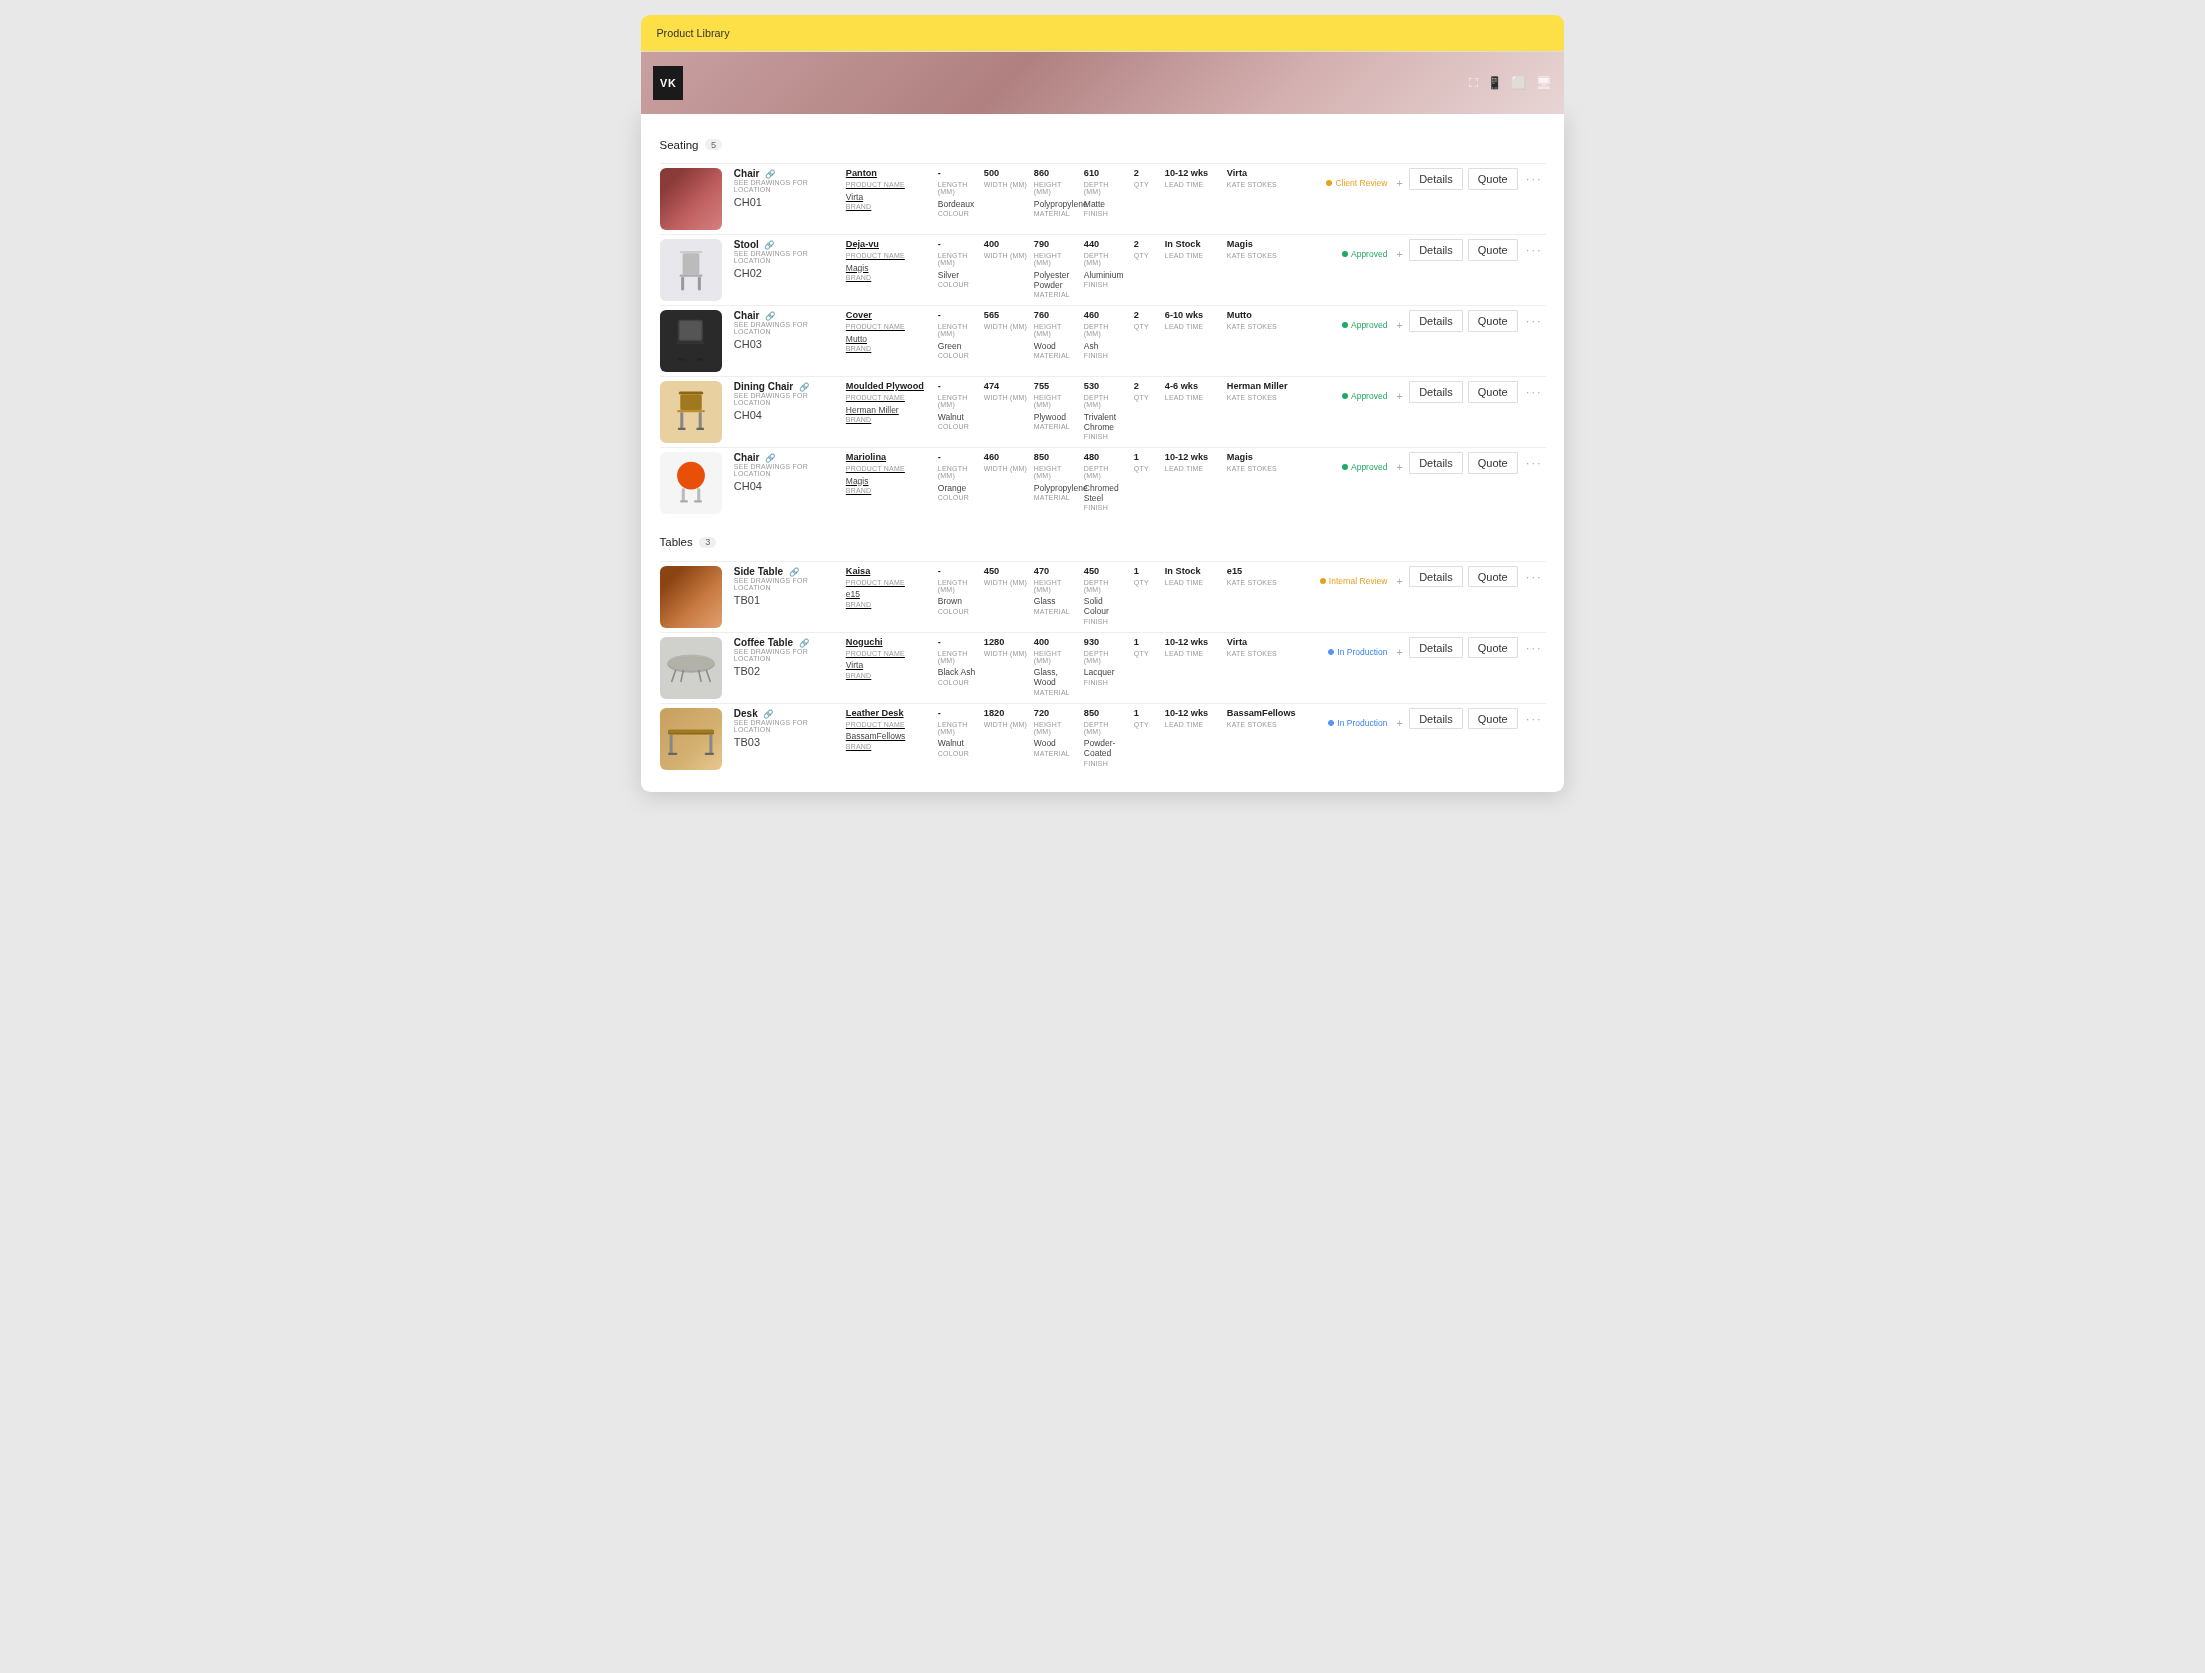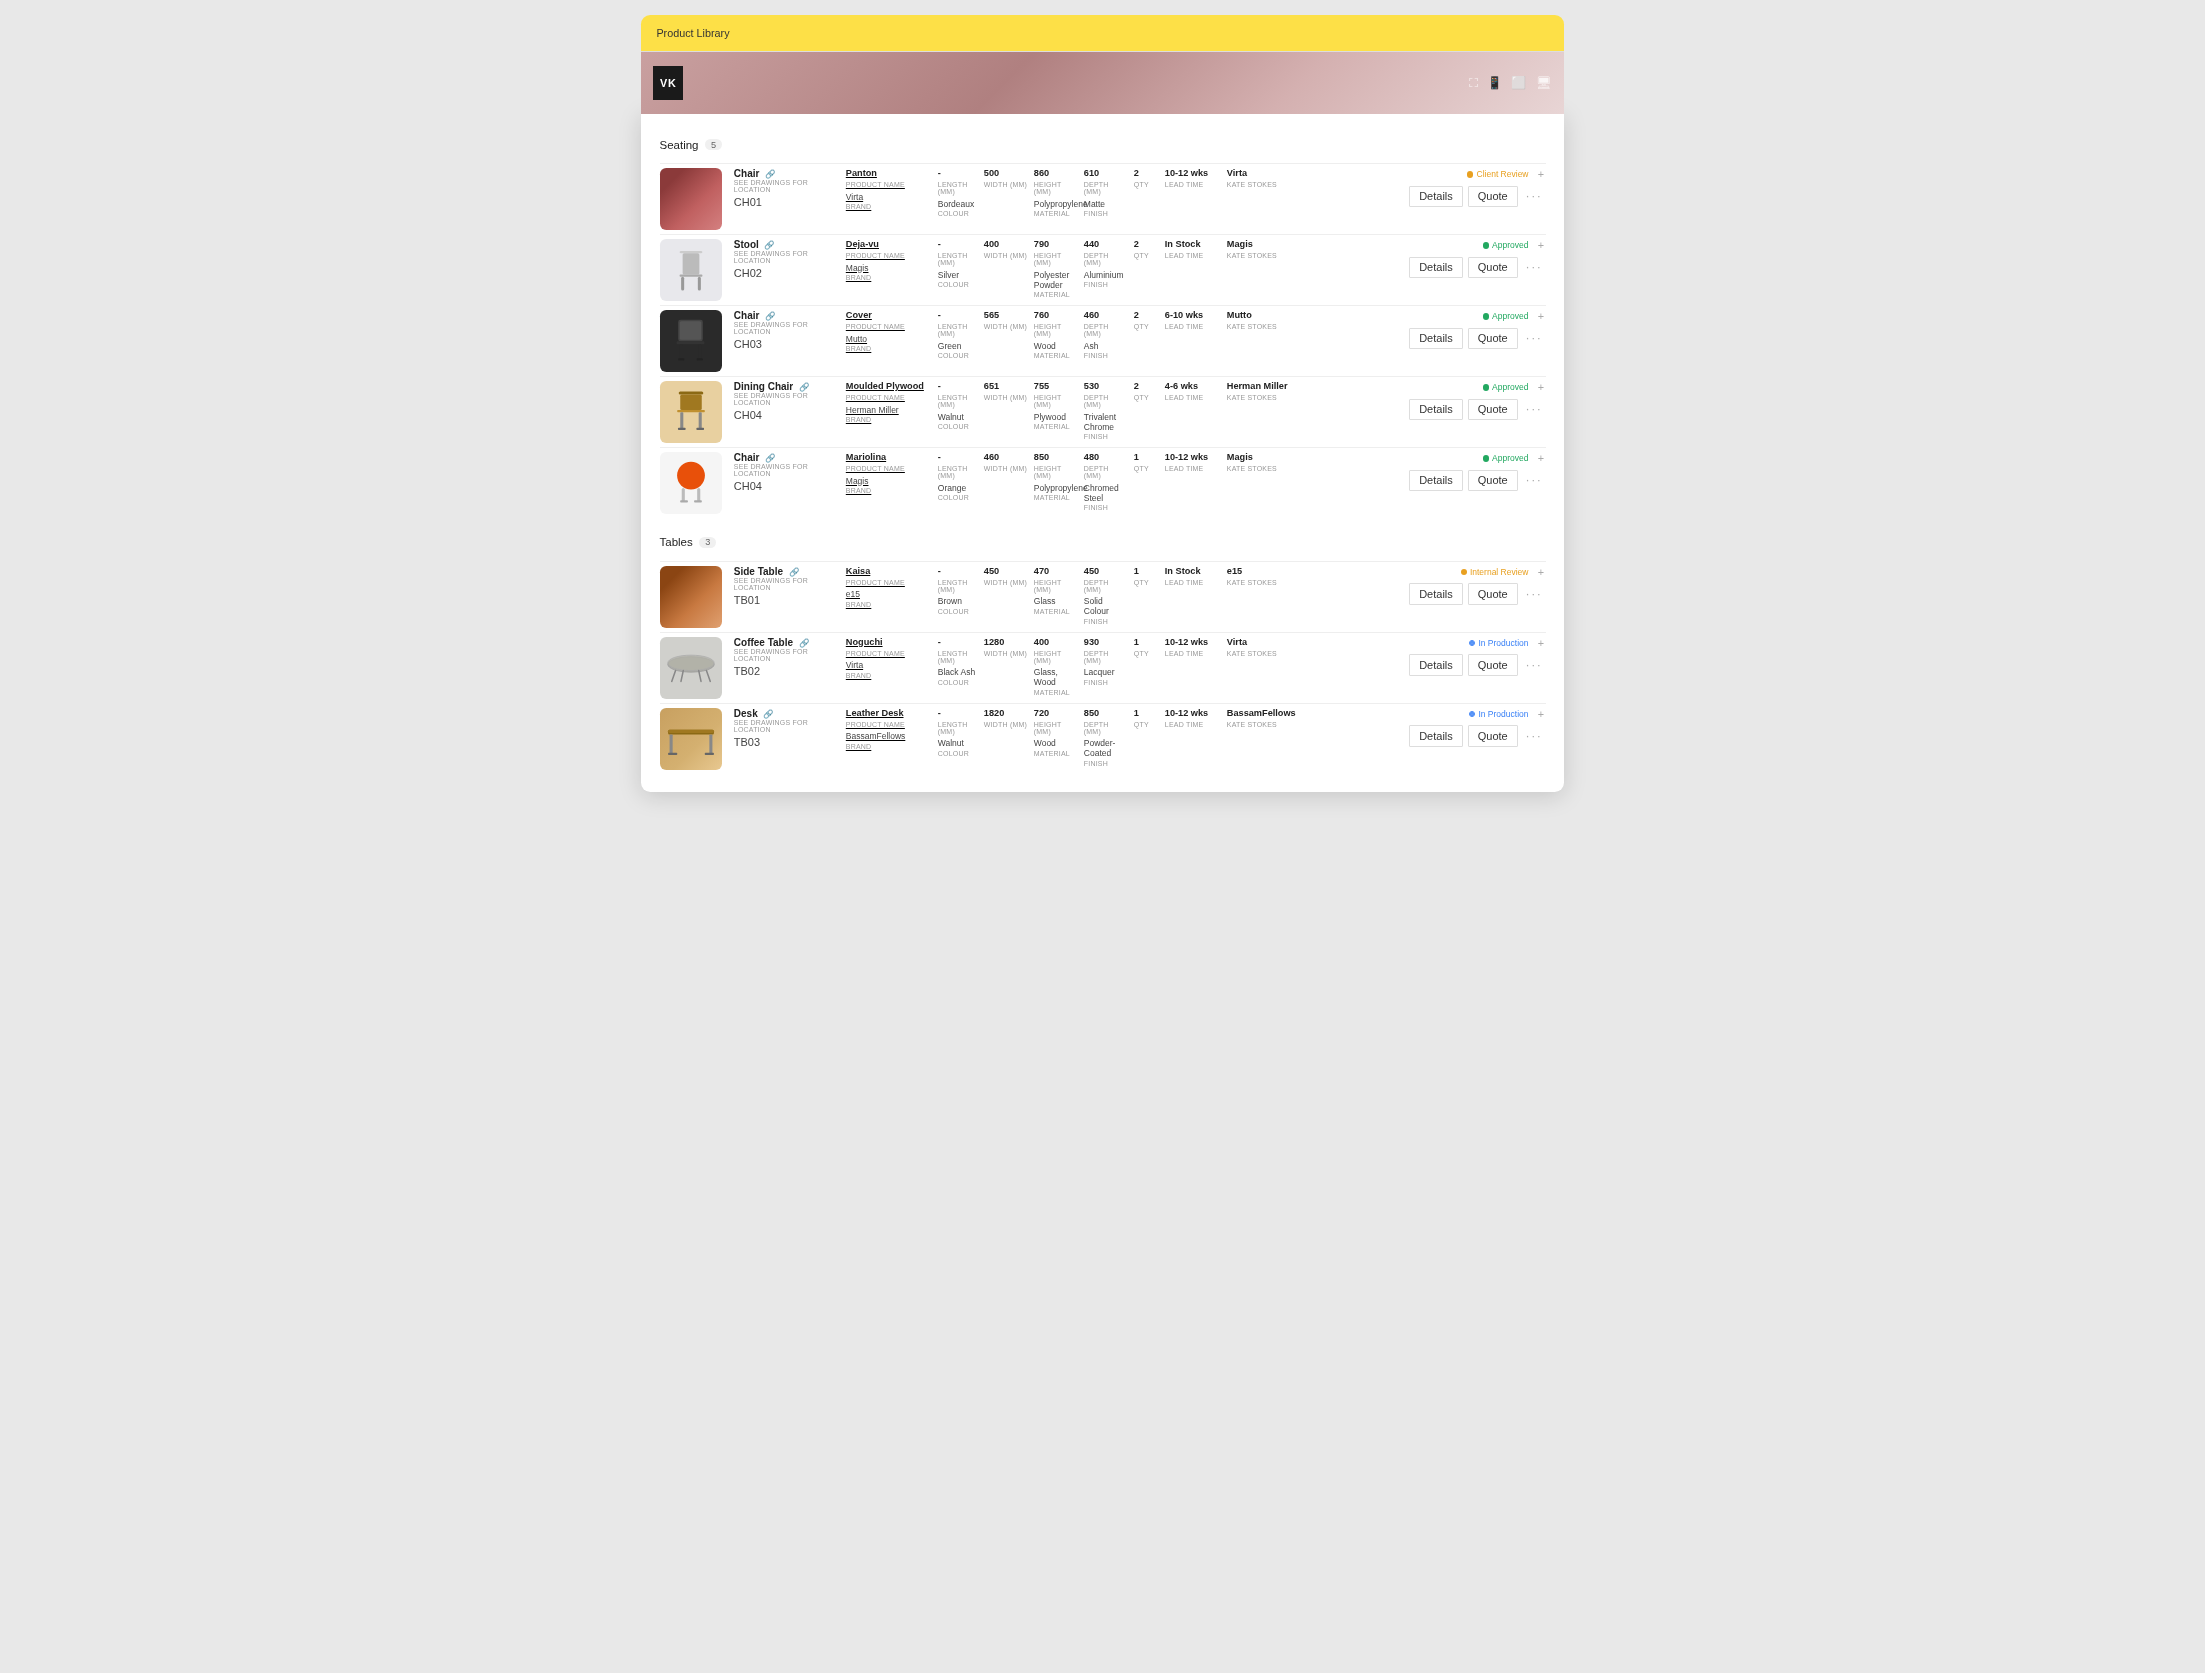--- a/index.html
+++ b/index.html
@@ -161,21 +161,21 @@
       min-width: 62px;
       flex-shrink: 0;
     }
     .col-assignee {
       width: 69px;
       min-width: 69px;
       flex-shrink: 0;
     }
     .col-actions {
       display: flex;
-      flex-direction: column;
+      flex-direction: row;
       align-items: flex-end;
       gap: 4.6px;
       margin-left: auto;
       min-width: 123px;
     }
 
     .cell-top {
       font-size: 9.2px;
       font-weight: 600;
       color: #222;
@@ -555,21 +555,21 @@
           <div class="cell-bottom">Herman Miller</div>
           <div class="cell-label">BRAND</div>
         </div>
         <div class="col-length col-block col-data">
           <div class="cell-top">-</div>
           <div class="cell-label">LENGTH (MM)</div>
           <div class="cell-bottom">Walnut</div>
           <div class="cell-label">COLOUR</div>
         </div>
         <div class="col-width col-block col-data">
-          <div class="cell-top">651</div>
+          <div class="cell-top">474</div>
           <div class="cell-label">WIDTH (MM)</div>
         </div>
         <div class="col-height col-block col-data">
           <div class="cell-top">755</div>
           <div class="cell-label">HEIGHT (MM)</div>
           <div class="cell-bottom">Plywood</div>
           <div class="cell-label">MATERIAL</div>
         </div>
         <div class="col-depth col-block col-data">
           <div class="cell-top">530</div>

